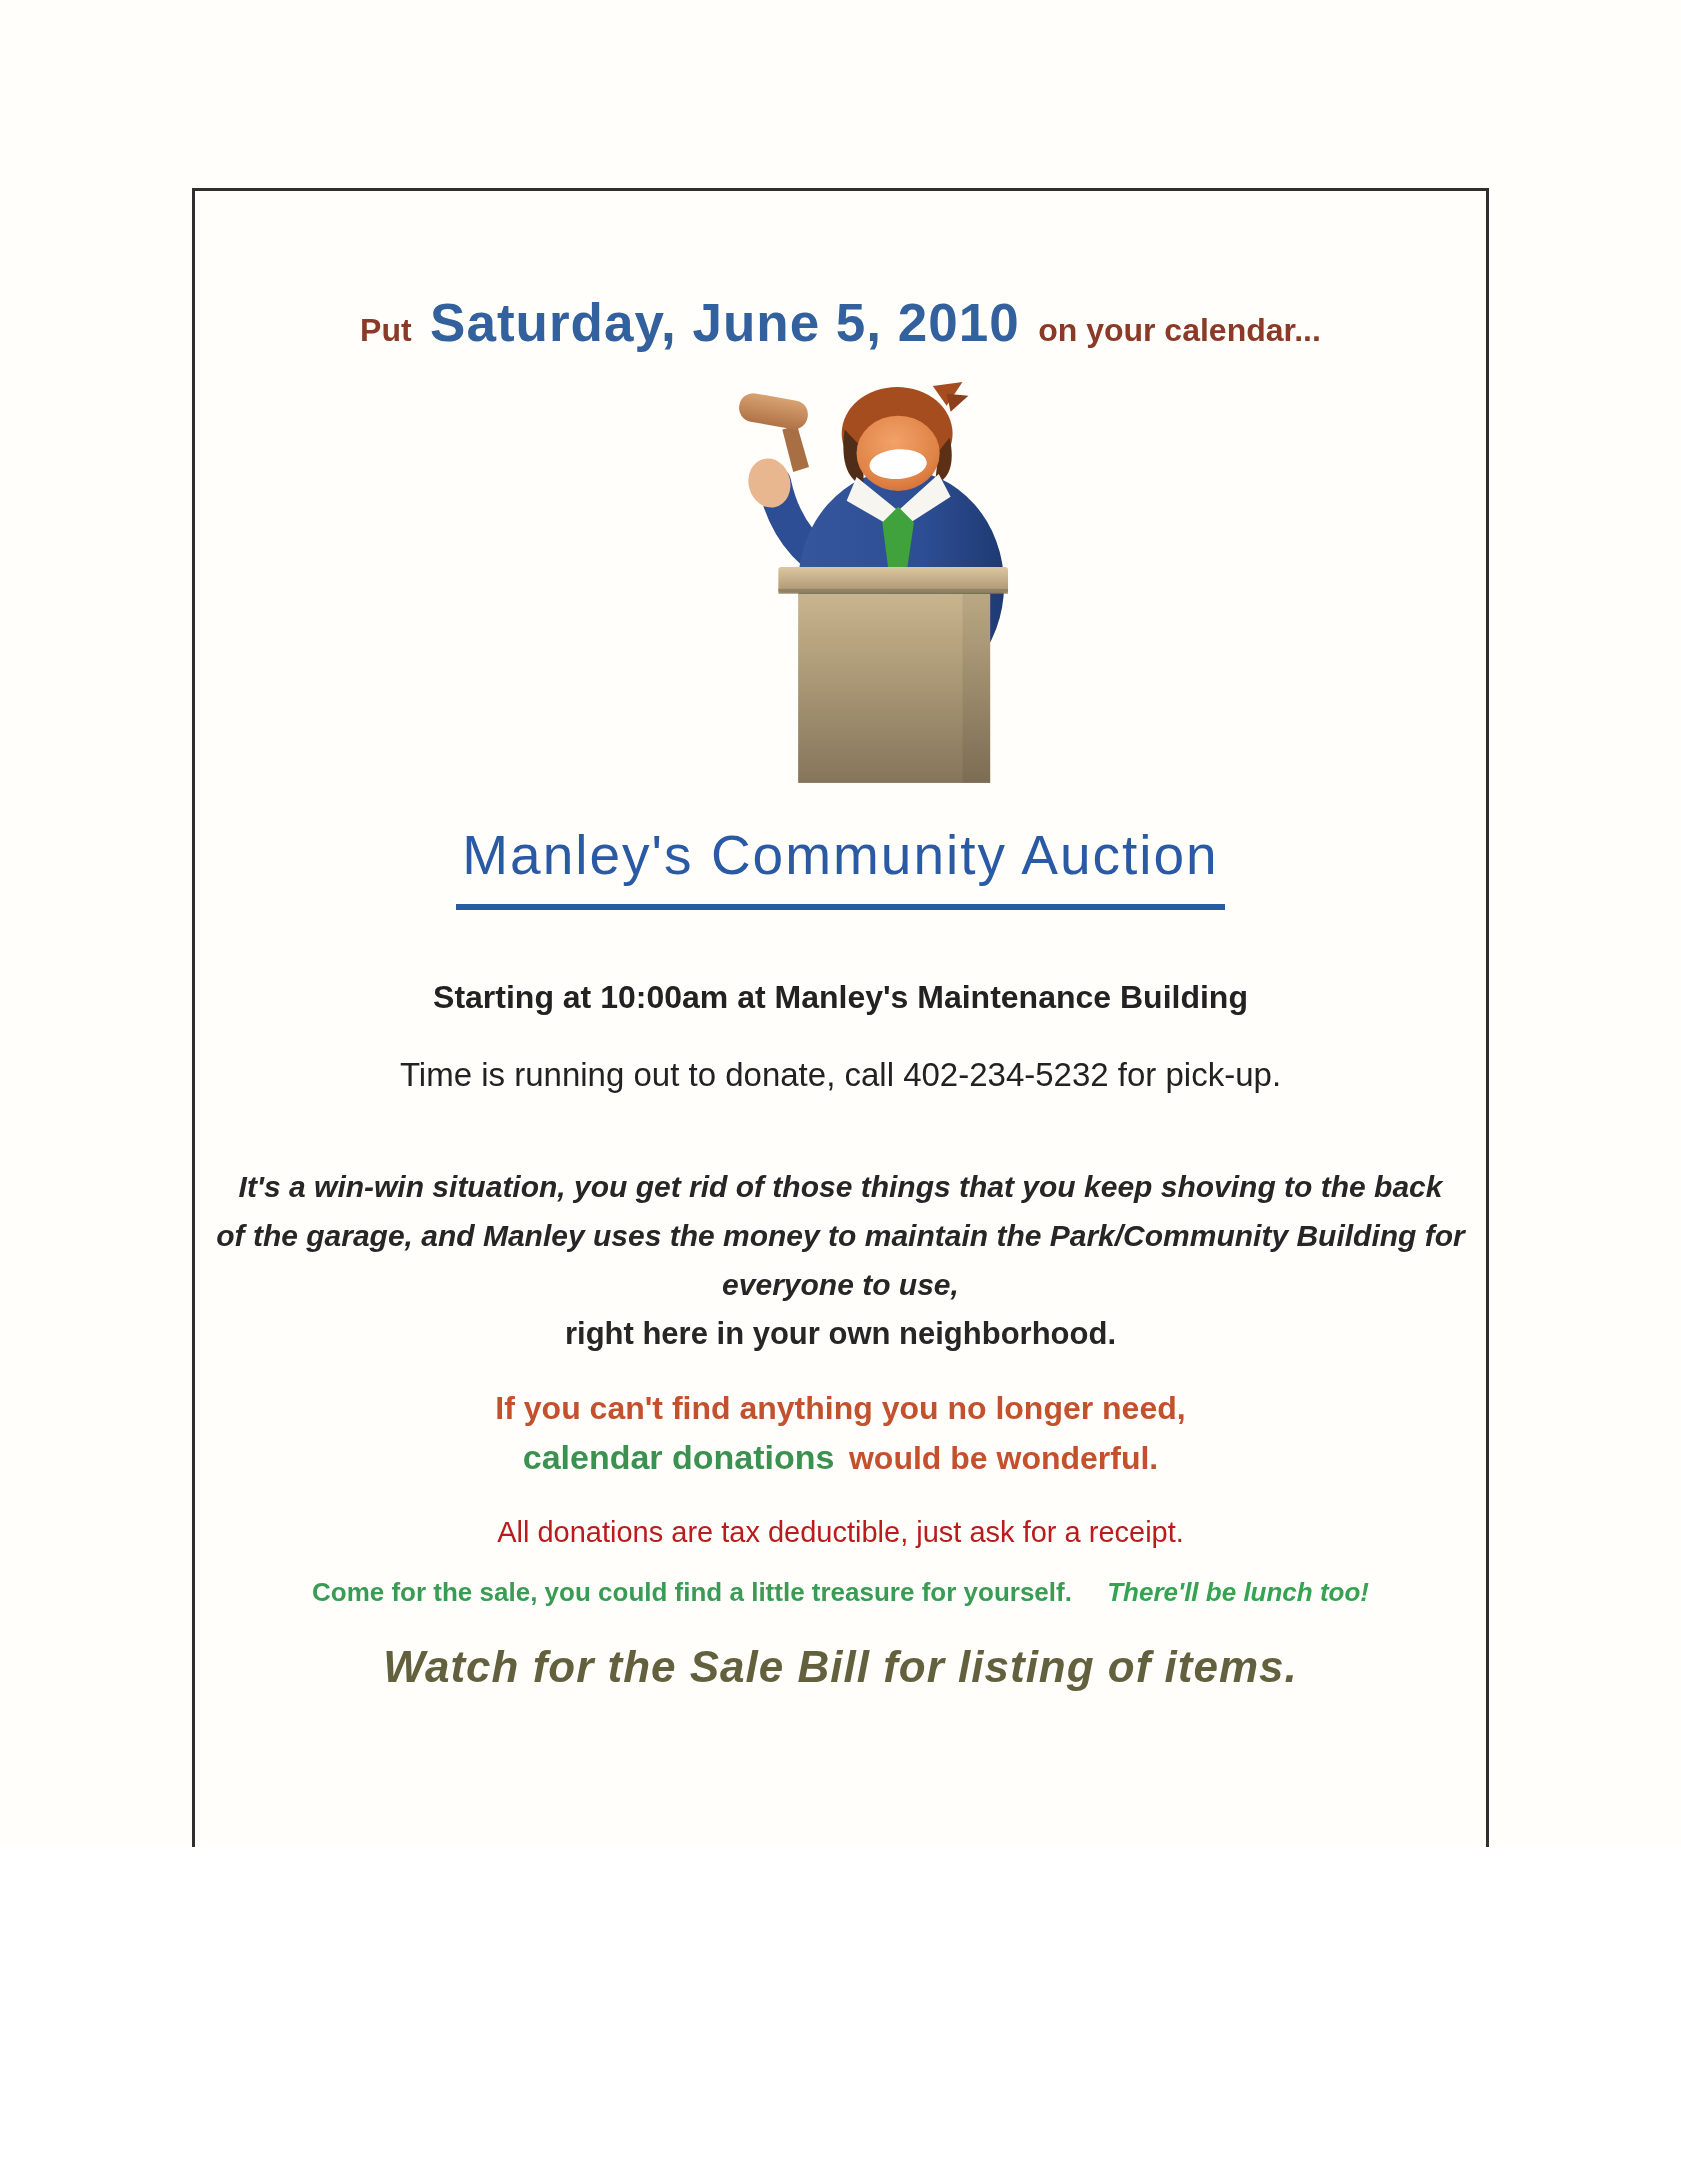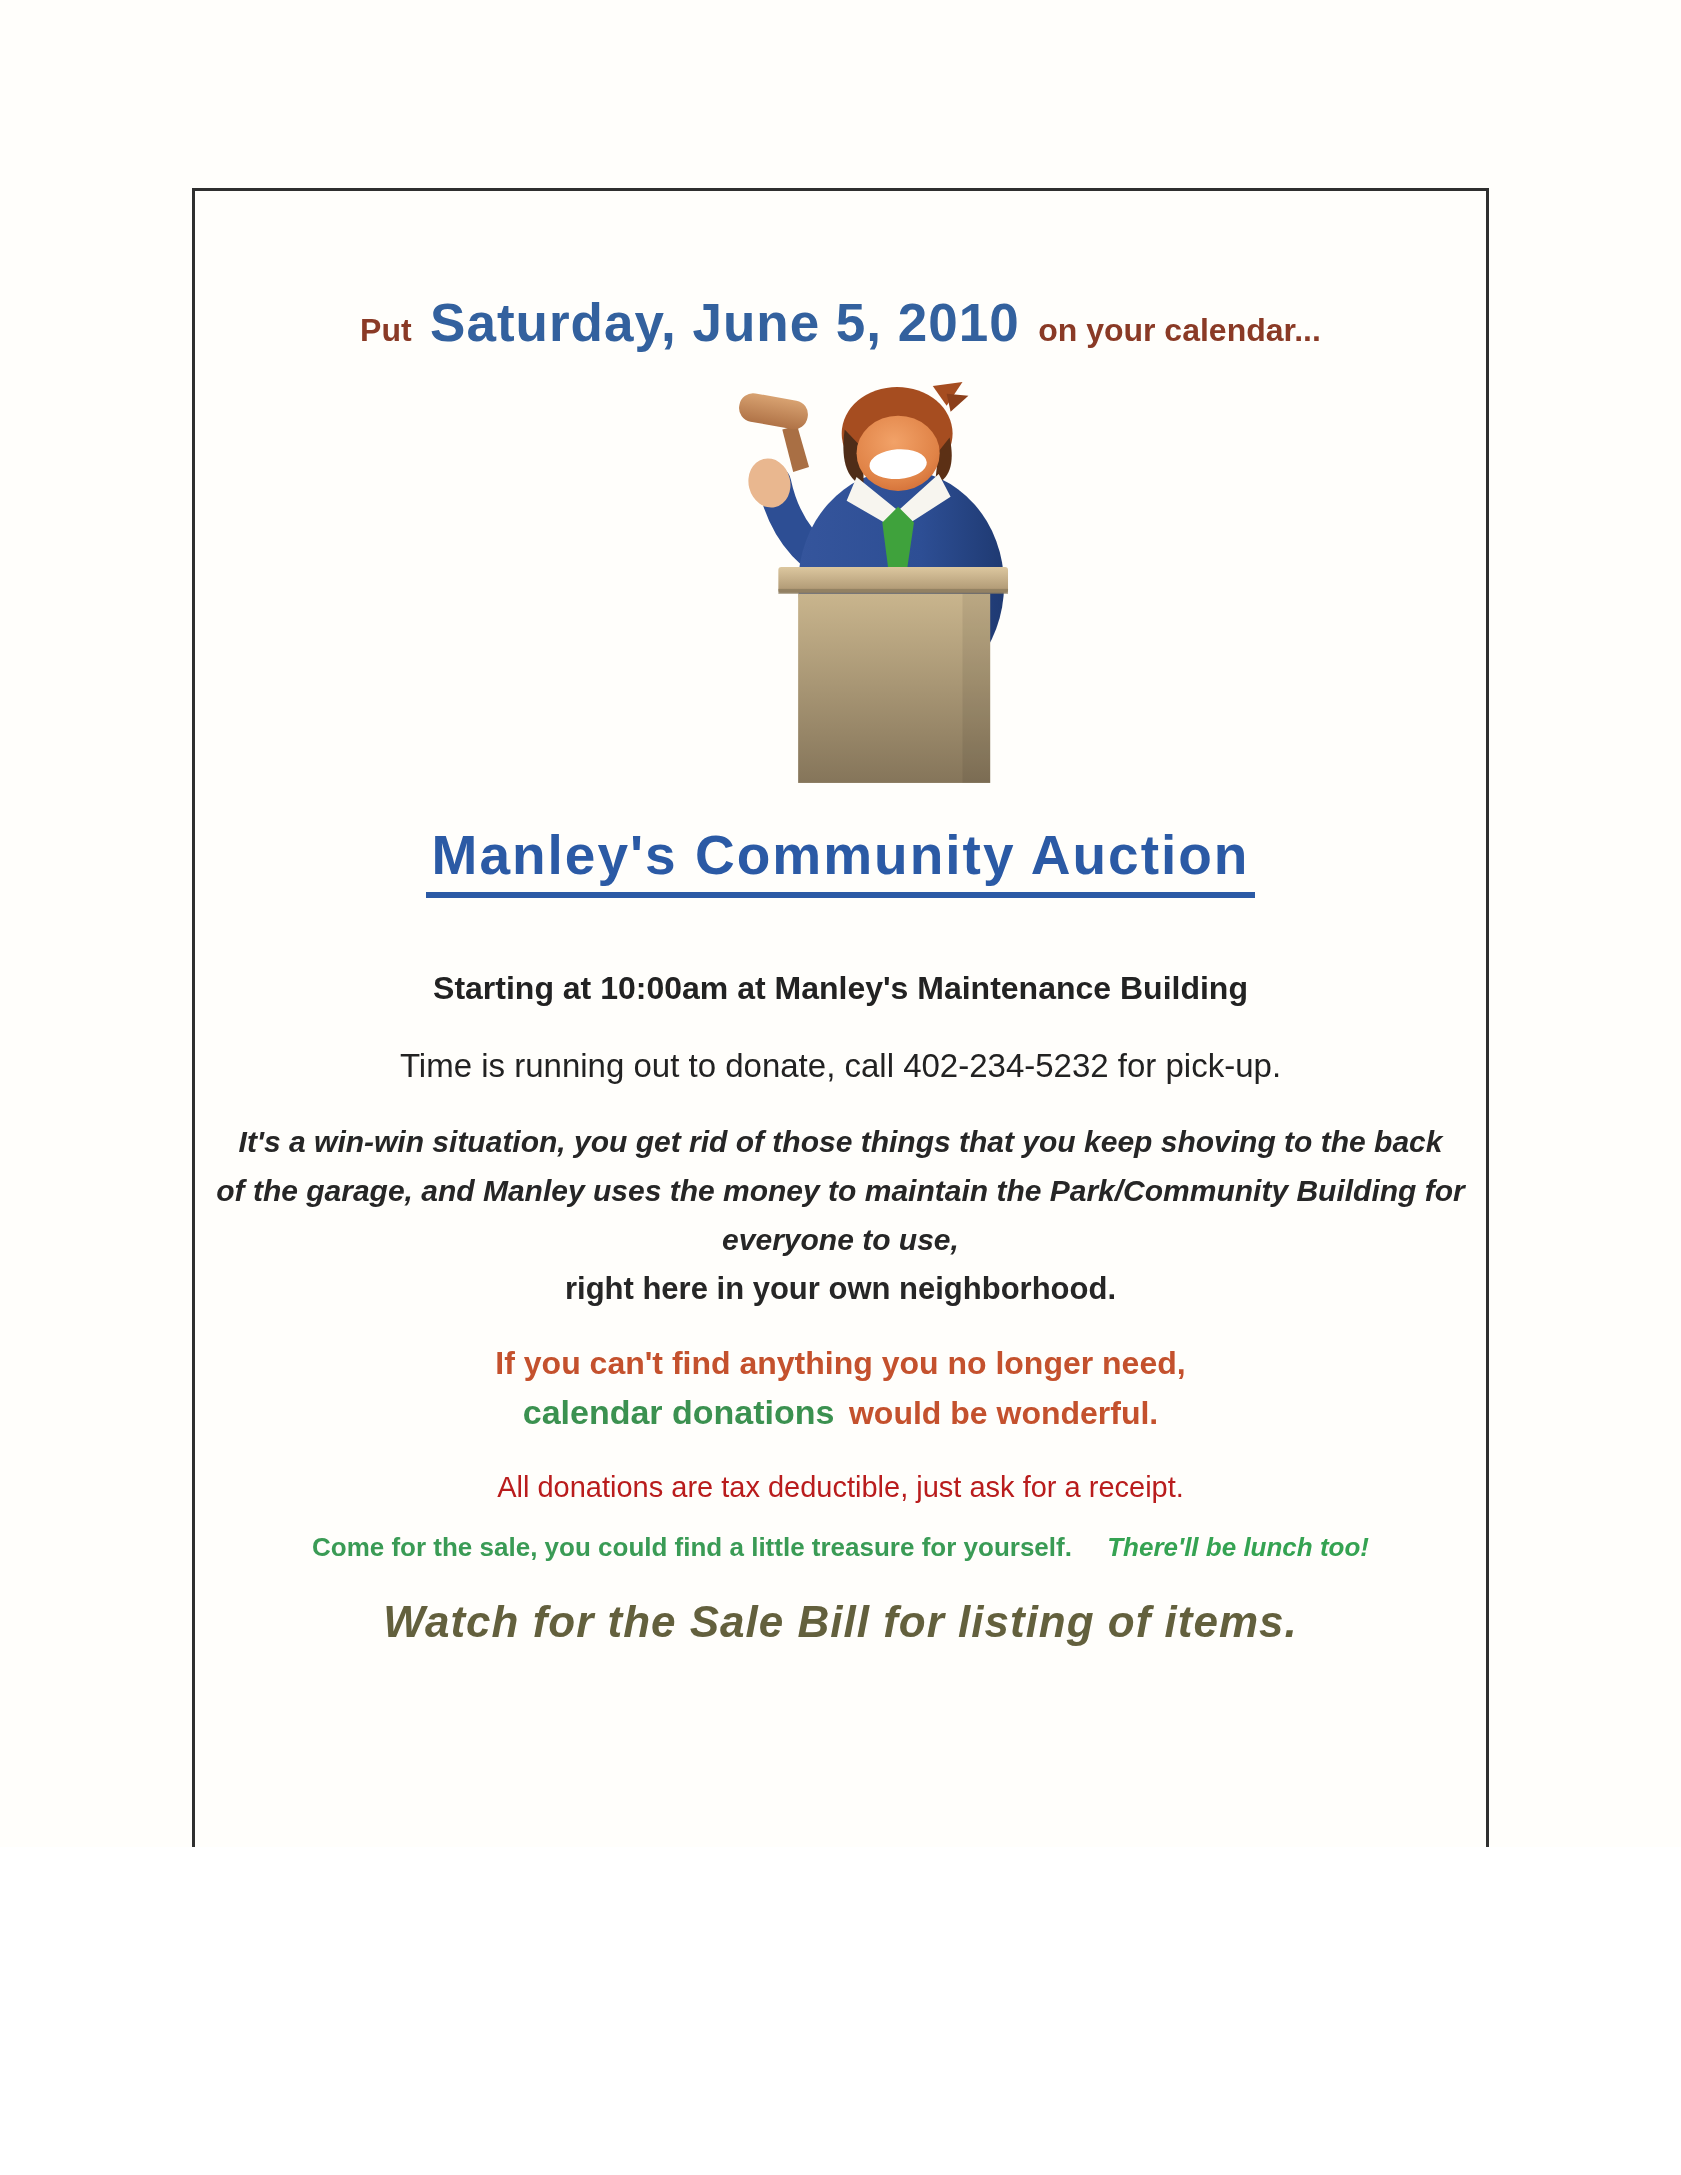--- a/index.html
+++ b/index.html
@@ -31,28 +31,28 @@
     margin:0 14px;letter-spacing:1px;
   }
   .clipart{
     display:block;
     margin:4px auto 0 auto;
     transform:translateX(21px);
   }
   .title-line{margin-top:40px;line-height:65px;white-space:nowrap;}
   .title-line .title-text{
     display:inline-block;
-    font-size:55px;font-weight:bold;color:#2b5aa5;
+    font-size:55px;font-weight:normal;color:#2b5aa5;
     letter-spacing:2px;
     border-bottom:6px solid #2b5aa5;
-    padding:0 6px 4px 6px;
+    padding:0 6px 16px 6px;
   }
   .start-line{margin-top:69px;font-size:32px;font-weight:bold;white-space:nowrap;color:#222;}
   .donate-line{margin-top:40px;font-size:33px;font-weight:normal;white-space:nowrap;color:#222;}
-  .winwin{margin-top:32px;line-height:49px;font-size:30px;font-style:italic;font-weight:bold;color:#262626;}
+  .winwin{margin-top:68px;line-height:49px;font-size:30px;font-style:italic;font-weight:bold;color:#262626;}
   .winwin .upright{font-style:normal;font-size:31px;}
   .monetary-block{margin-top:26px;line-height:49px;white-space:nowrap;}
   .monetary-block .orange{color:#c4512d;font-size:32px;font-weight:bold;}
   .monetary-block .green-strong{color:#3b9150;font-size:34px;font-weight:bold;margin-right:10px;}
   .tax-line{margin-top:28px;font-size:29px;font-weight:normal;white-space:nowrap;color:#b91c1c;}
   .sale-line{margin-top:28px;font-size:26px;font-weight:bold;white-space:nowrap;color:#3a9b55;}
   .sale-line .lunch{font-style:italic;margin-left:28px;color:#35a352;}
   .watch-line{margin-top:34px;font-size:44px;font-style:italic;font-weight:bold;
     letter-spacing:1px;color:#63603d;white-space:nowrap;}
 </style>

